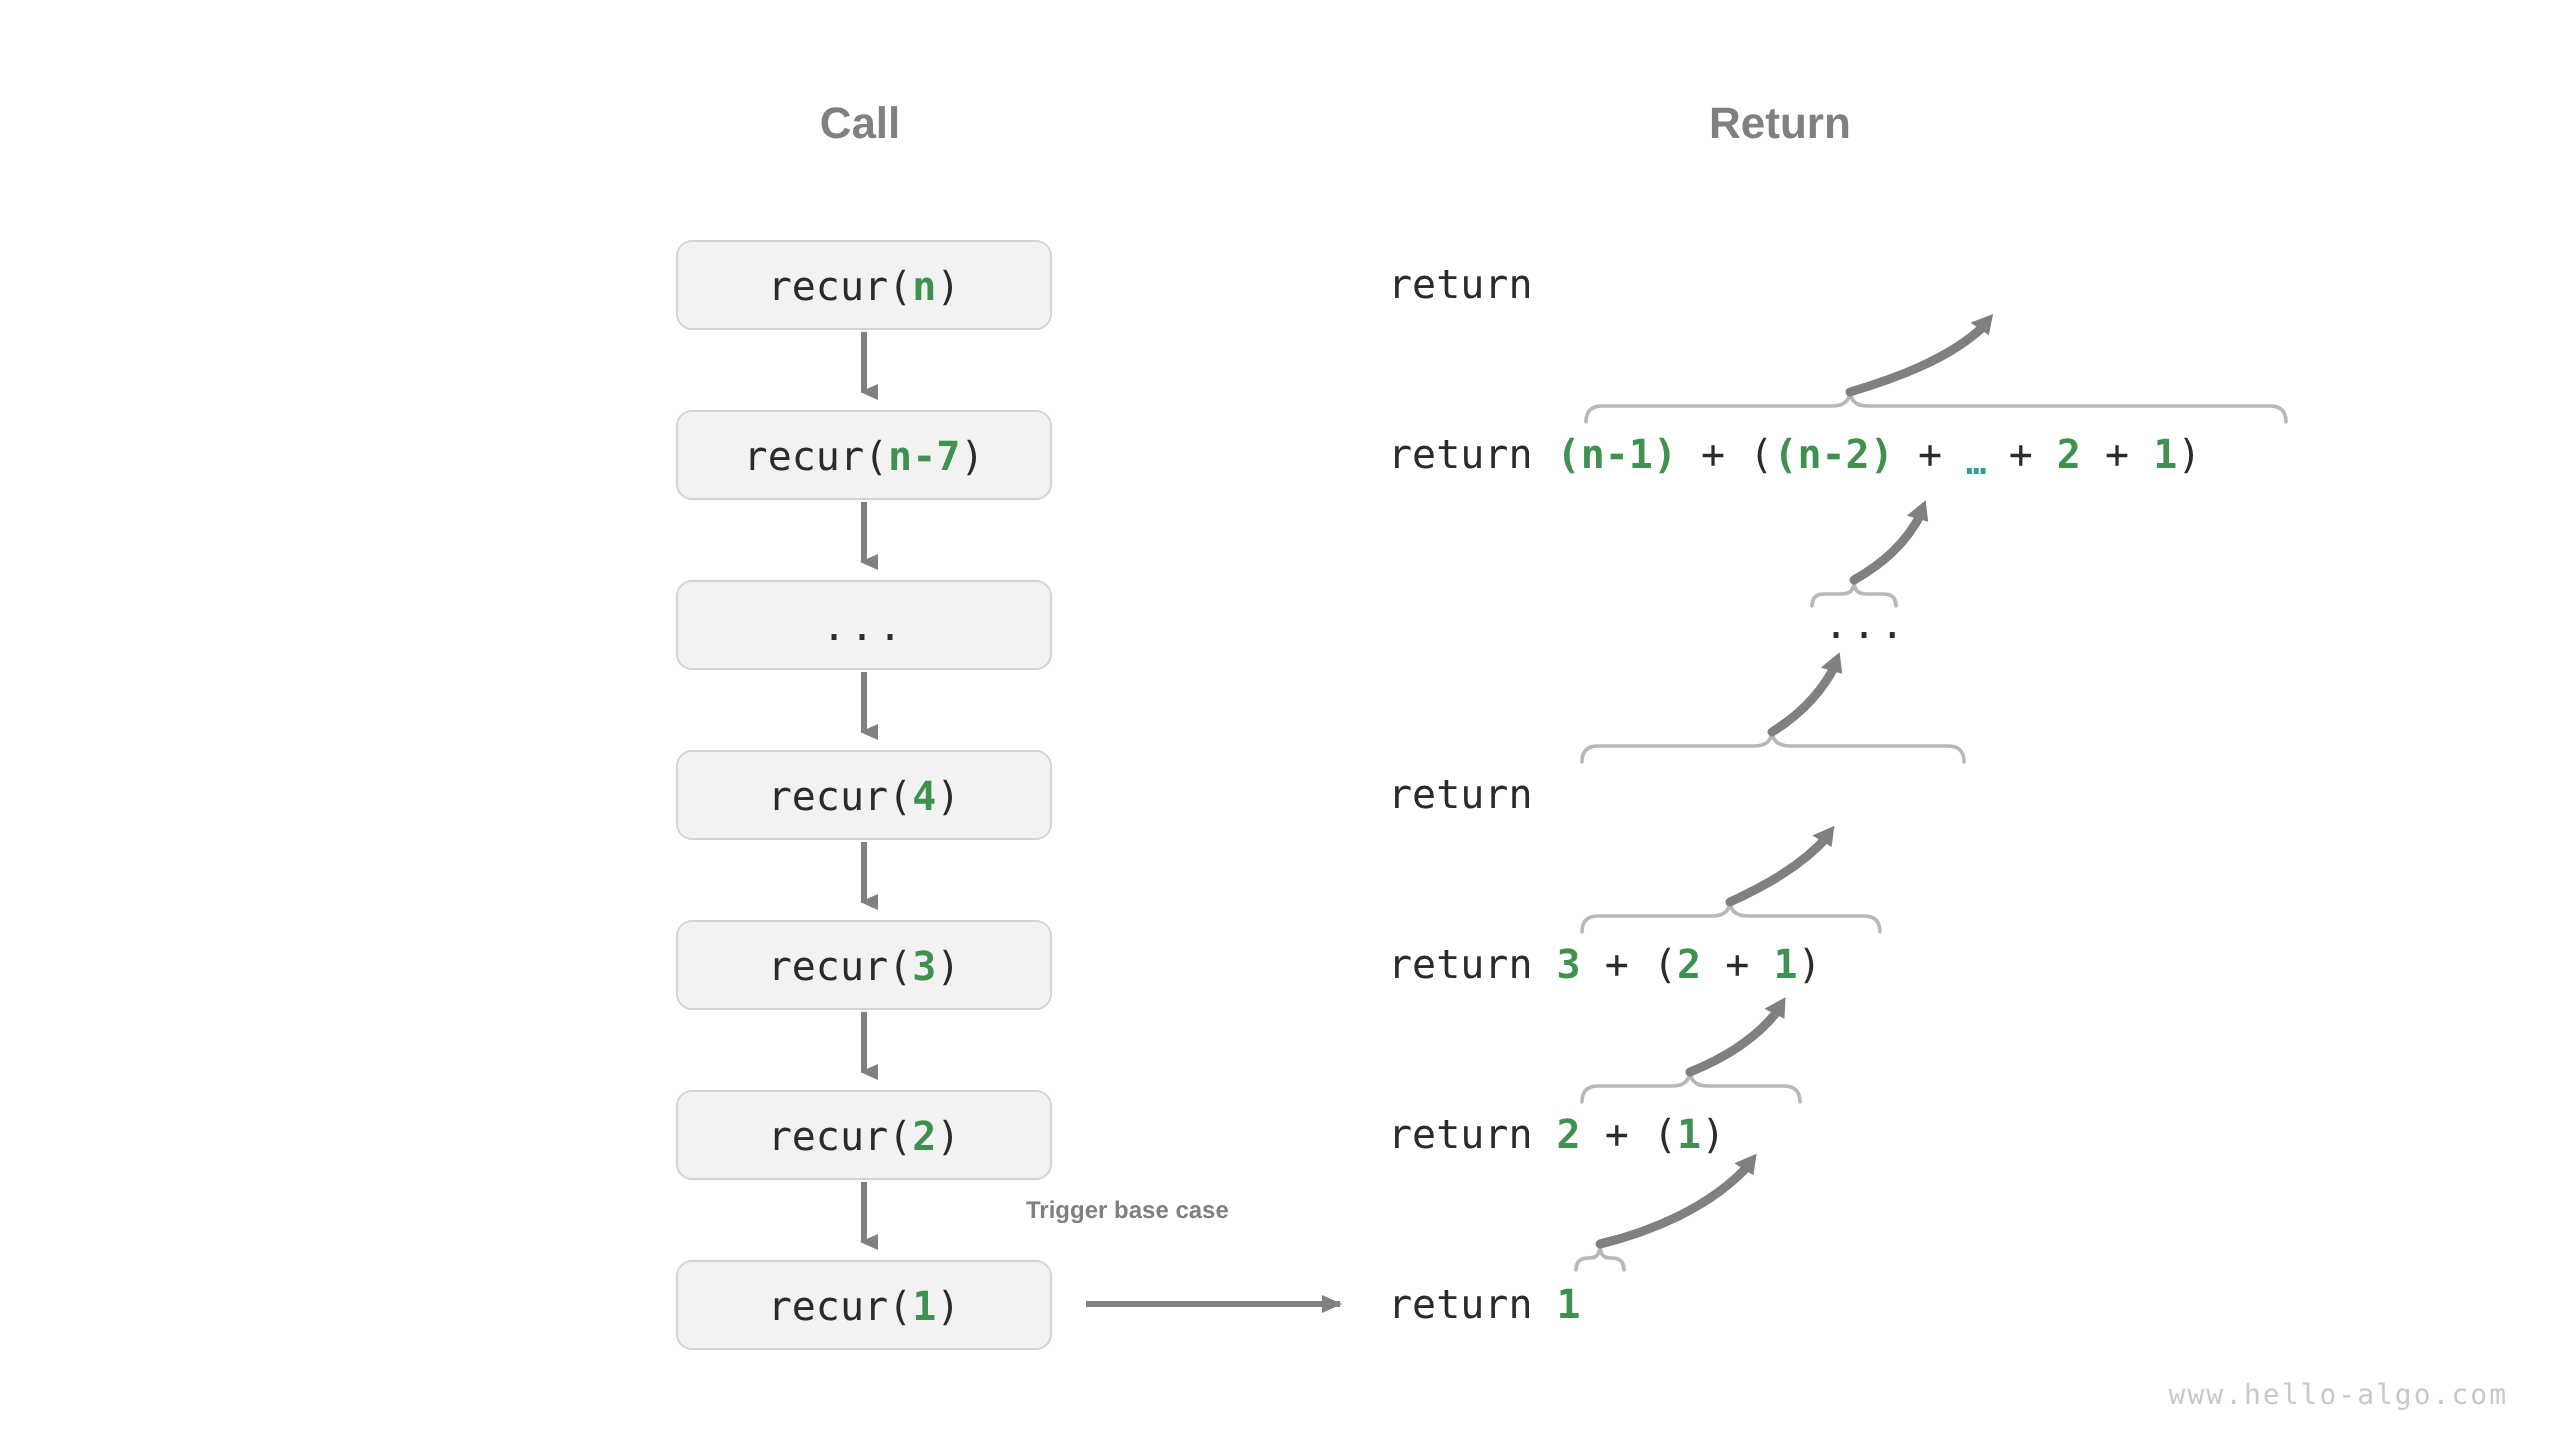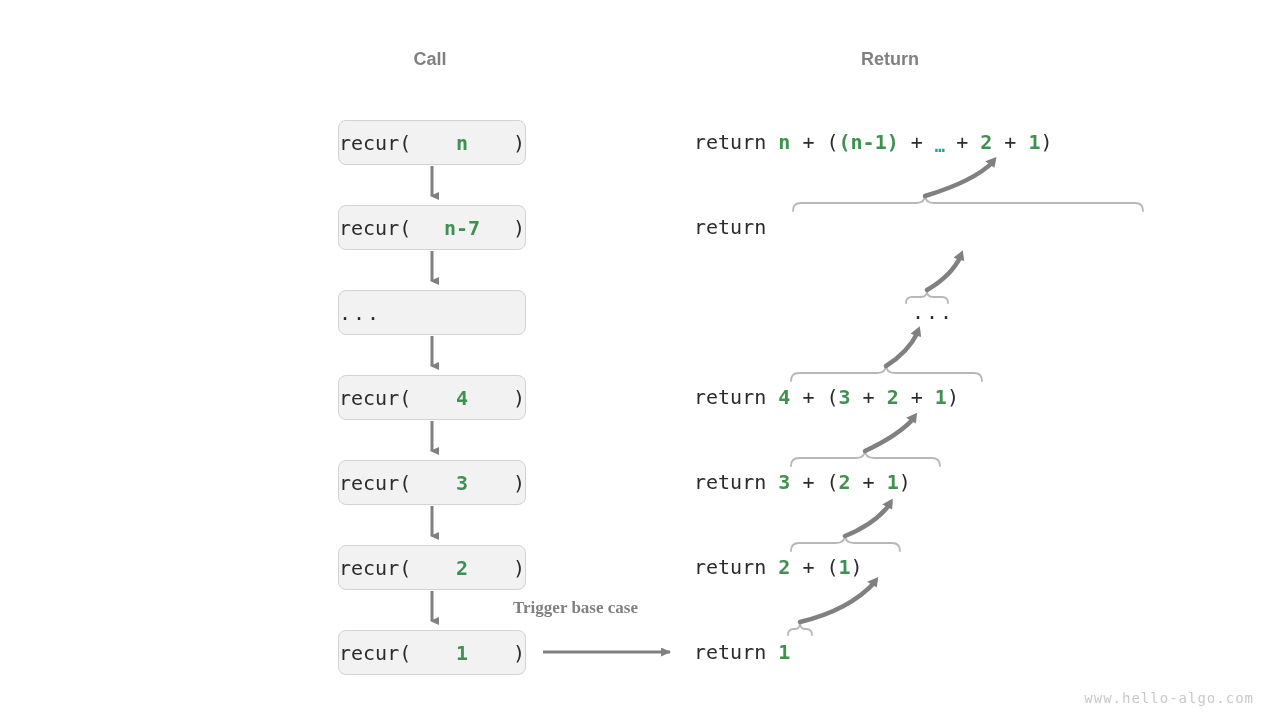--- a/index.html
+++ b/index.html
@@ -9,41 +9,41 @@
     font-family:"Liberation Sans", sans-serif;
     overflow:hidden;
     position:relative;
   }
   #stage{position:absolute;left:0;top:0;width:1280px;height:720px;}
 
   .col-header{
     position:absolute;
     font-family:"Liberation Sans", sans-serif;
     font-weight:bold;
-    font-size:18px;
+    font-size:22px;
     color:#808080;
     text-align:center;
     white-space:nowrap;
   }
   #hdr-call{left:330px;top:49px;width:200px;}
   #hdr-return{left:790px;top:49px;width:200px;}
 
   
   .call-box{
     position:absolute;
     left:338px;
     width:188px;
     height:45px;
     box-sizing:border-box;
     background:#f2f2f2;
     border:1.6px solid #d3d3d3;
     border-radius:8px;
     display:flex;
     align-items:center;
-    justify-content:space-between;
+    justify-content:center;
     font-family:"DejaVu Sans Mono", monospace;
     font-size:20px;
     color:#2b2b2b;
     letter-spacing:0px;
   }
   .call-box .dots3{
     font-family:"DejaVu Sans Mono", monospace;
     letter-spacing:2px;
     color:#2b2b2b;
   }
@@ -71,23 +71,23 @@
     position:absolute;
     font-family:"DejaVu Sans Mono", monospace;
     font-size:20px;
     color:#2b2b2b;
     letter-spacing:2px;
     white-space:pre;
   }
 
   .trigger-label{
     position:absolute;
-    font-family:Liberation Serif, serif;
+    font-family:Liberation Sans, sans-serif;
     font-weight:bold;
-    font-size:17px;
+    font-size:12px;
     color:#808080;
     white-space:nowrap;
   }
 
   .watermark{
     position:absolute;
     right:26px;
     bottom:14px;
     font-family:"DejaVu Sans Mono", monospace;
     font-size:14px;
@@ -136,24 +136,24 @@
         <span>)</span>
       </div>
       <div class="call-box" style="top: 630px;">
         <span>recur(</span>
         <span class="grn">1</span>
         <span>)</span>
       </div>
     </div>
 
   <div id="return-column">
-      <div class="ret-line" style="top: 126px;"><span class="ret-kw">return </span><span class="ret-expr"><span class="g">n</span><span class="blk"> + (</span><span class="g">(n-1)</span><span class="blk"> + </span><span class="tealdots">…</span><span class="blk"> + </span><span class="g">2</span><span class="blk"> + </span><span class="g">1</span><span class="blk">)</span></span></div>
-      <div class="ret-line" style="top: 211px;"><span class="ret-kw">return </span></div>
+      <div class="ret-line" style="top: 126px;"><span class="ret-kw">return </span></div>
+      <div class="ret-line" style="top: 211px;"><span class="ret-kw">return </span><span class="ret-expr"><span class="g">(n-1)</span><span class="blk"> + (</span><span class="g">(n-2)</span><span class="blk"> + </span><span class="tealdots">…</span><span class="blk"> + </span><span class="g">2</span><span class="blk"> + </span><span class="g">1</span><span class="blk">)</span></span></div>
       <div class="mid-dots" style="left: 912px; top: 300px;">...</div>
-      <div class="ret-line" style="top: 381px;"><span class="ret-kw">return </span><span class="ret-expr"><span class="g">4</span><span class="blk"> + (</span><span class="g">3</span><span class="blk"> + </span><span class="g">2</span><span class="blk"> + </span><span class="g">1</span><span class="blk">)</span></span></div>
+      <div class="ret-line" style="top: 381px;"><span class="ret-kw">return </span></div>
       <div class="ret-line" style="top: 466px;"><span class="ret-kw">return </span><span class="ret-expr"><span class="g">3</span><span class="blk"> + (</span><span class="g">2</span><span class="blk"> + </span><span class="g">1</span><span class="blk">)</span></span></div>
       <div class="ret-line" style="top: 551px;"><span class="ret-kw">return </span><span class="ret-expr"><span class="g">2</span><span class="blk"> + (</span><span class="g">1</span><span class="blk">)</span></span></div>
       <div class="ret-line" style="top: 636px;"><span class="ret-kw">return </span><span class="ret-expr"><span class="g">1</span></span></div>
     </div>
 
   <div class="trigger-label" style="left:513px;top:598px;">Trigger base case</div>
 
   <div class="watermark">www.hello-algo.com</div>
 
   <svg class="overlay" viewBox="0 0 1280 720">

